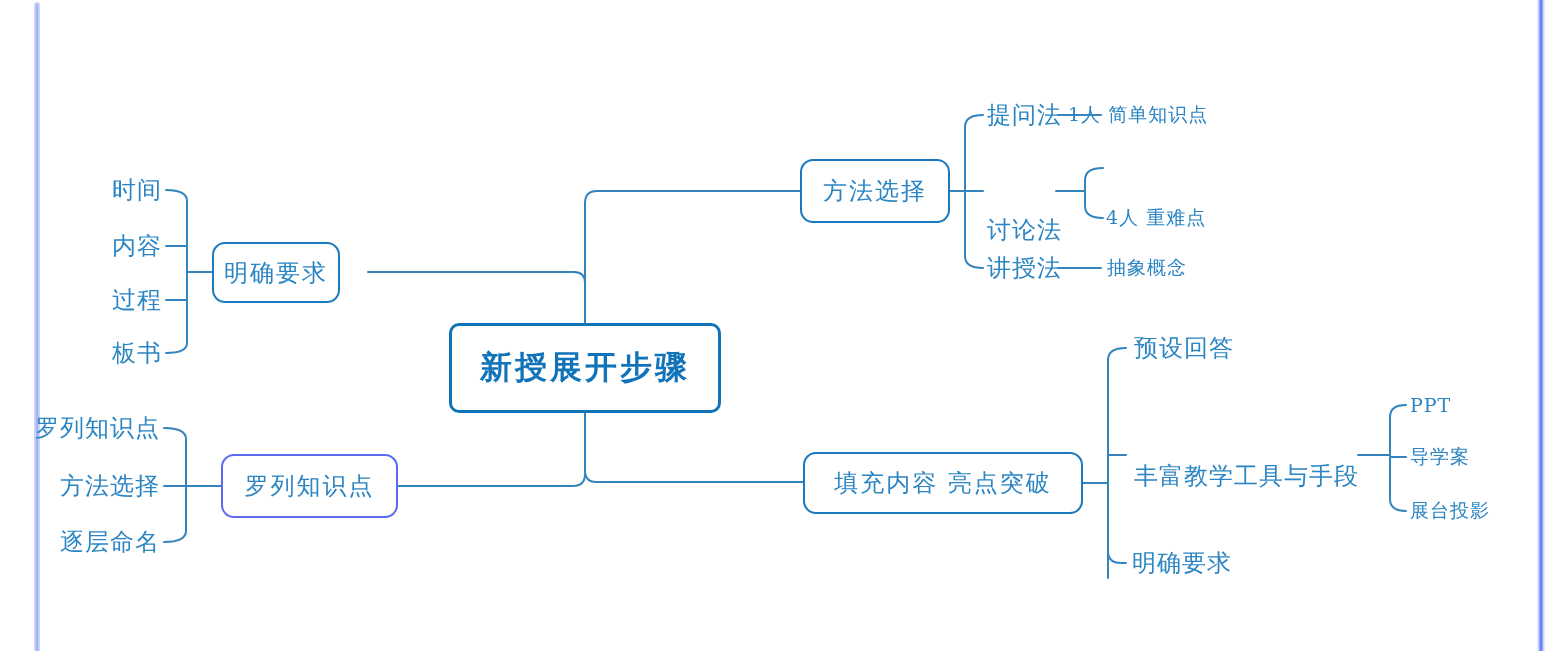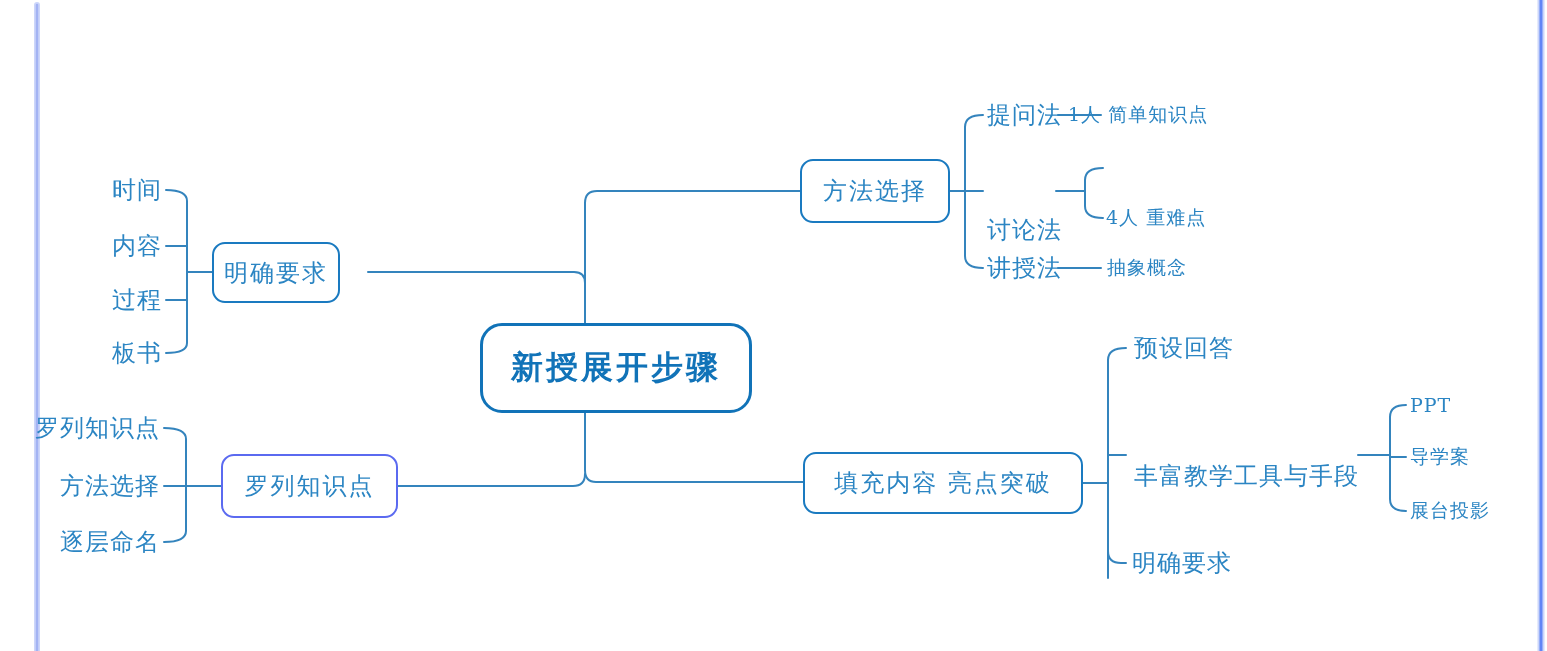--- a/index.html
+++ b/index.html
@@ -20,24 +20,24 @@
     position:absolute;
     display:flex;align-items:center;justify-content:center;
     background:#ffffff;
     border:2px solid var(--node-border,#1a7ac0);
     border-radius:13px;
     color:var(--text-color,#2b85c3);
     white-space:nowrap;
     box-sizing:border-box;
   }
   .node.root{
-    border-width:3px;border-radius:22px;
+    border-width:3px;border-radius:10px;
     border-color:var(--root-color,#1173b8);
     color:var(--root-color,#1173b8);
-    font-size:32px;font-weight:bold;letter-spacing:3px;margin-left:31px;
+    font-size:32px;font-weight:bold;letter-spacing:3px;
   }
   .node.main{font-size:24px;letter-spacing:2px;}
   .node.selected{border-color:var(--selected-border,#5b6af0);}
   .lbl{
     position:absolute;
     transform:translateY(-50%);
     color:var(--text-color,#2b85c3);
     white-space:nowrap;
     font-size:24px;letter-spacing:1px;
   }

